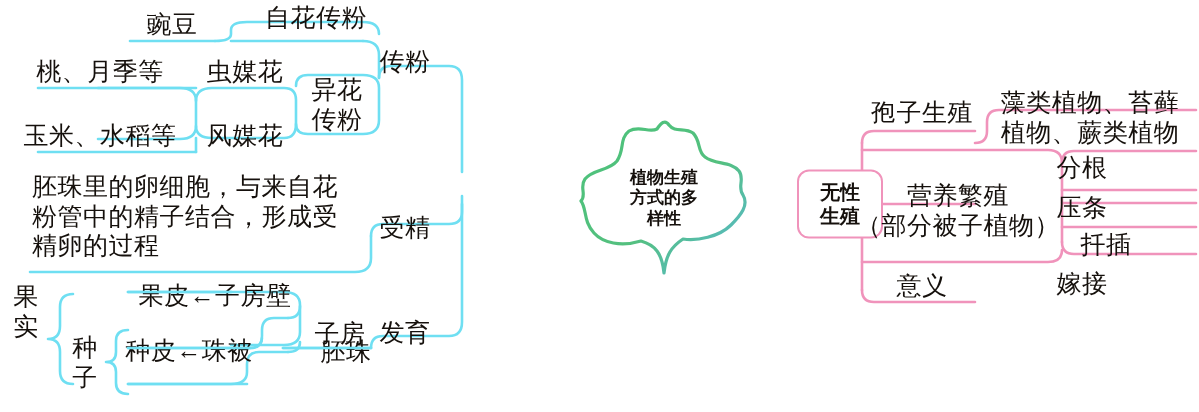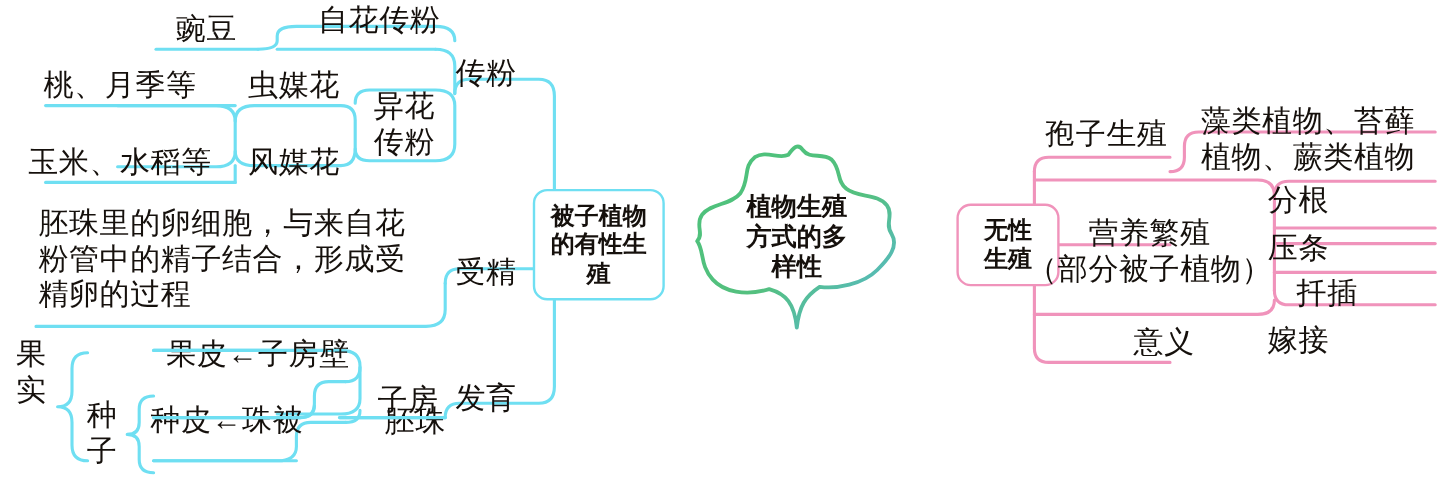--- a/index.html
+++ b/index.html
@@ -18,21 +18,21 @@
     border:2.4px solid #6fdff2;border-radius:12px;background:#fff;
     font-family:"DejaVu Sans","Liberation Sans",sans-serif;
     font-weight:700;font-size:20px;line-height:1.22;text-align:center;
     padding:8px 10px;color:#15100c;white-space:pre;
   }
   .boxnode.pink{border-color:#f093bb;}
   .leafwrap{position:absolute;transform:translate(-50%,-50%);}
   .leaftext{
     position:absolute;left:50%;top:50%;transform:translate(-50%,-50%);
     font-family:"DejaVu Sans","Liberation Sans",sans-serif;
-    font-weight:700;font-size:21px;line-height:1.2;text-align:center;
+    font-weight:700;font-size:17px;line-height:1.2;text-align:center;
     white-space:pre;color:#15100c;
   }
 </style>
 </head>
 <body>
 
 <div id="canvas">
 
   <svg class="links" viewBox="0 0 1199 412">
     <g fill="none" stroke="#6fdff2" stroke-width="2.6" stroke-linecap="round" stroke-linejoin="round">
@@ -144,23 +144,20 @@
   <div class="node c lbl" style="left:85px;top:362px;">种
 子</div>
   <div class="node c lbl" style="left:189px;top:341px;margin-top:10px;">种皮←珠被</div>
   <div class="node c lbl" style="left:346px;top:352px;">胚珠</div>
   <div class="node c lbl" style="left:343px;top:345px;"></div>
   <div class="node c lbl" style="left:340px;top:345px;"></div>
   <div class="node c lbl" style="left:341px;top:344px;"></div>
   <div class="node c lbl" style="left:338px;top:344px;"></div>
   <div class="node c lbl" style="left:340px;top:334px;">子房</div>
 
-  <div class="boxnode" style="left:499px;top:204px;width:86px;">被子植物
-的有性生
-殖</div>
 
   <div class="leafwrap" style="left:664px;top:198px;width:190px;height:170px;">
     <svg width="190" height="170" viewBox="0 0 190 170">
       <defs>
         <linearGradient id="leafg" x1="0" y1="0" x2="1" y2="1">
           <stop offset="0%" stop-color="#4cc27a"></stop>
           <stop offset="55%" stop-color="#54c07f"></stop>
           <stop offset="100%" stop-color="#59b8d8"></stop>
         </linearGradient>
       </defs>
@@ -180,21 +177,21 @@
 
   <div class="boxnode pink" style="left:808px;top:204px;width:62px;margin-left:32px;">无性
 生殖</div>
 
   <div class="node c lbl" style="left:922px;top:113px;">孢子生殖</div>
   <div class="node c lbl" style="left:1090px;top:117px;">藻类植物、苔藓
 植物、蕨类植物</div>
 
   <div class="node c lbl" style="left:958px;top:210px;">营养繁殖
 （部分被子植物）</div>
-  <div class="node c lbl" style="left:922px;top:286px;margin-left:48px;">意义</div>
+  <div class="node c lbl" style="left:922px;top:286px;">意义</div>
 
   <div class="node c lbl" style="left:1082px;top:168px;">分根</div>
   <div class="node c lbl" style="left:1082px;top:208px;">压条</div>
   <div class="node c lbl" style="left:1082px;top:245px;margin-left:24px;">扦插</div>
   <div class="node c lbl" style="left:1082px;top:284px;">嫁接</div>
 
   <svg class="links" viewBox="0 0 1199 412">
     <g fill="none" stroke="#6fdff2" stroke-width="2.6" stroke-linecap="round" stroke-linejoin="round">
       <path d="M231 41 H363"></path>
       <path d="M128 292 H231"></path>

